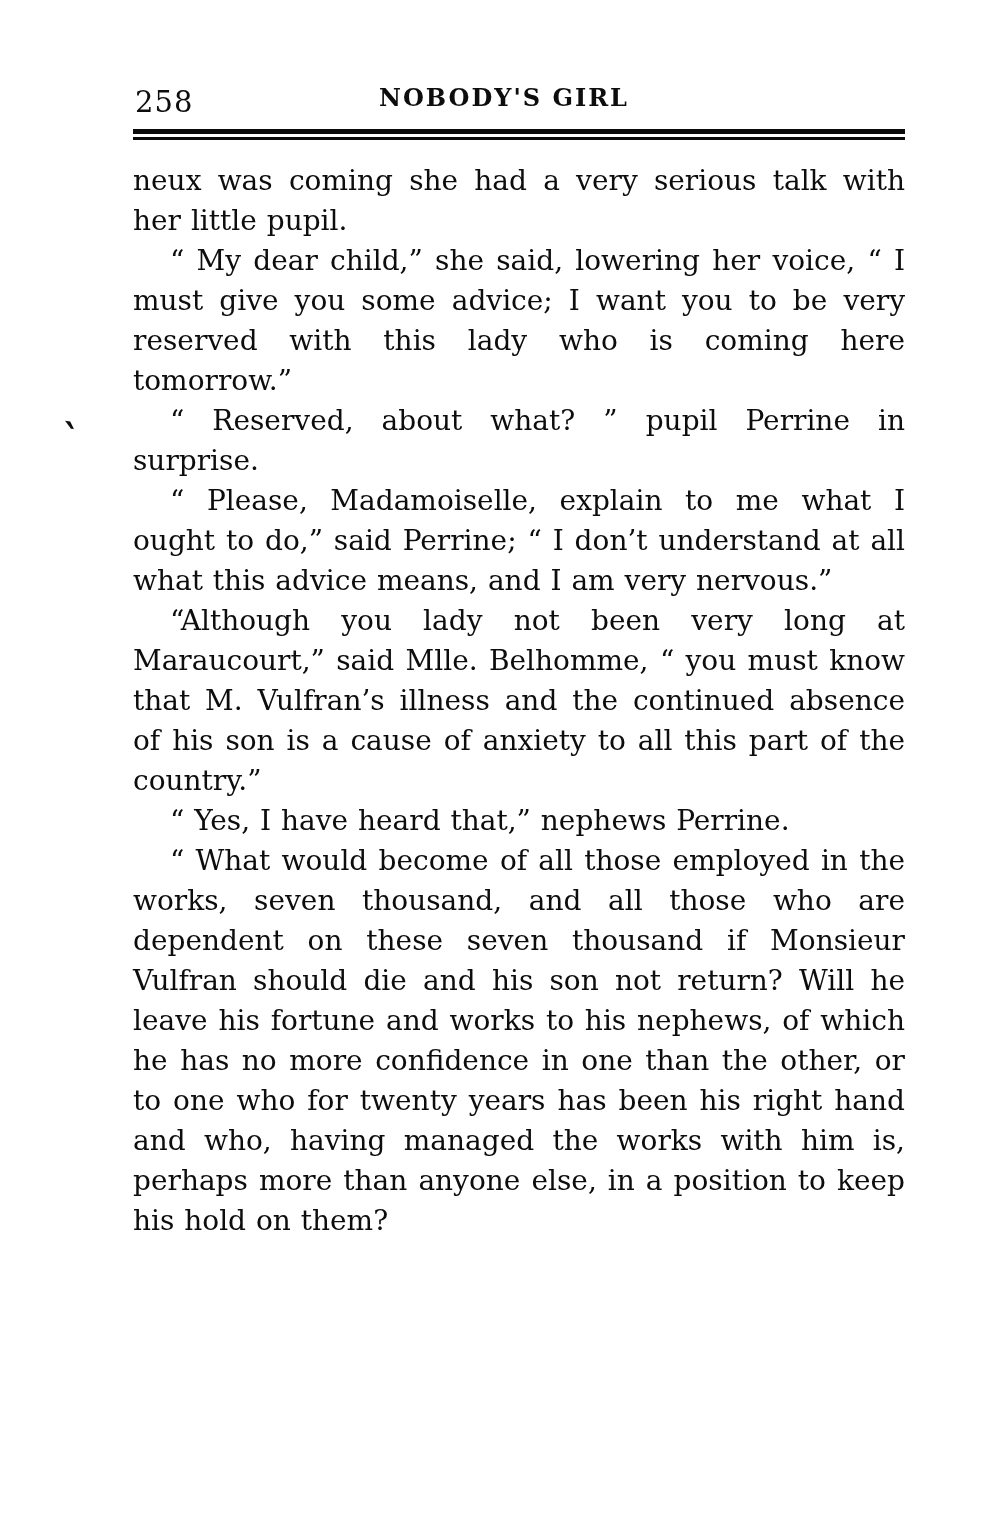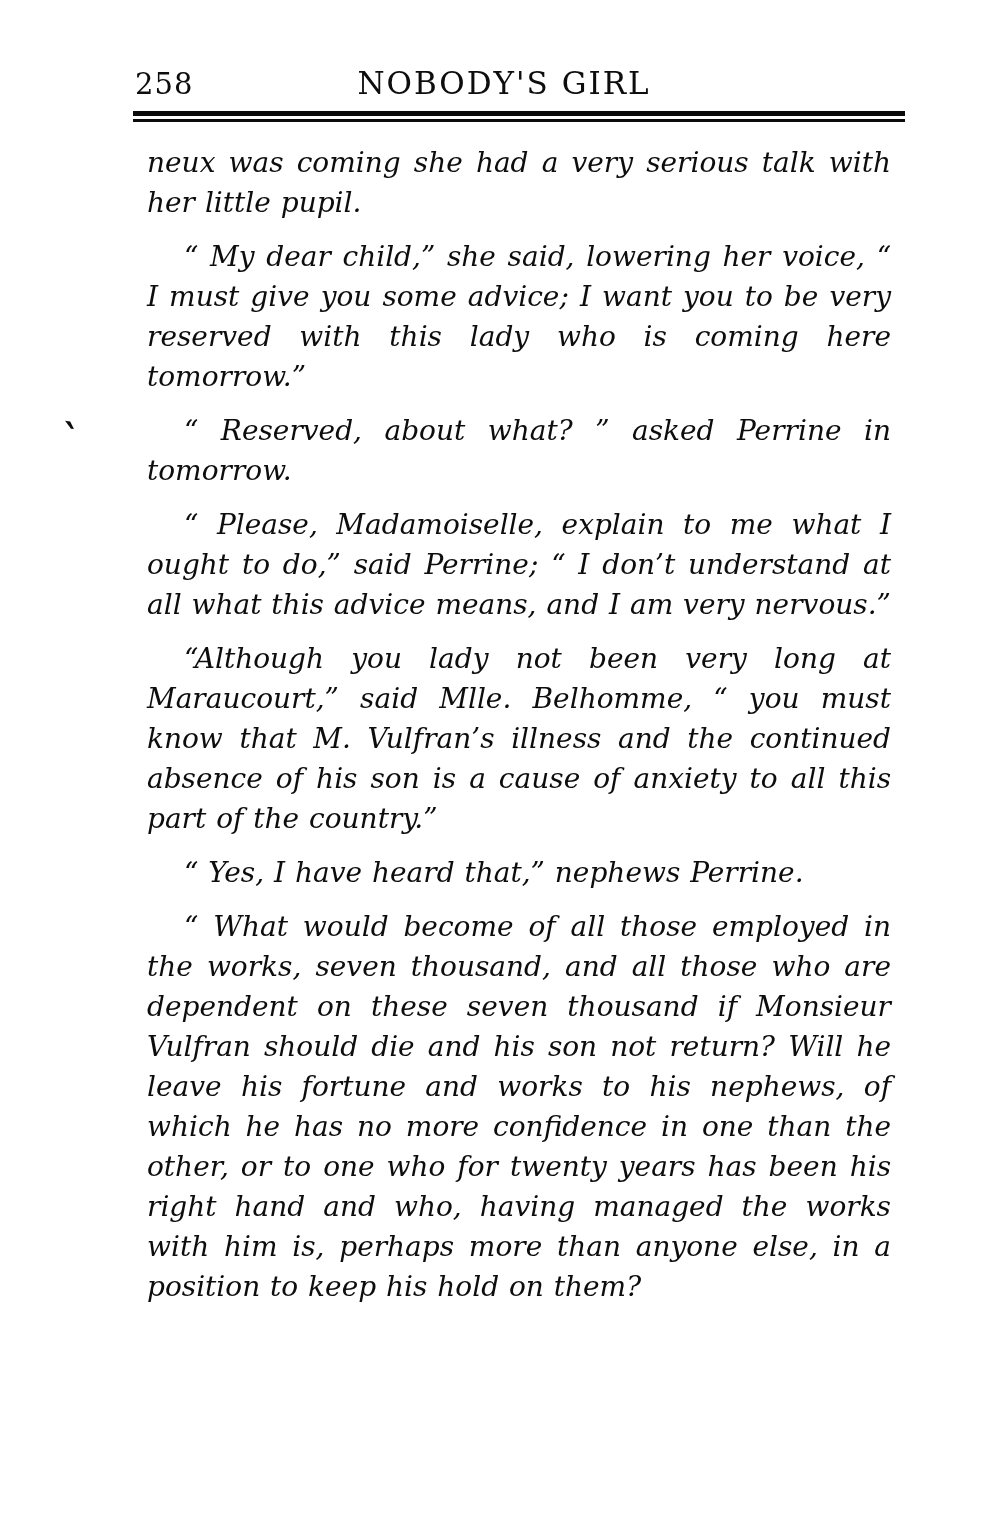--- a/index.html
+++ b/index.html
@@ -11,58 +11,57 @@
     height: 1539px;
     background: #ffffff;
     position: relative;
     overflow: hidden;
     font-family: "DejaVu Serif", "Liberation Serif", serif;
     color: #0d0d0d;
   }
   .page {
     position: absolute;
     left: 133px;
-    top: 65px;
+    top: 83px;
     width: 772px;
   }
   .page-header {
     position: relative;
     height: 40px;
   }
   .page-number {
     position: absolute;
     left: 2px;
     top: 2px;
     font-size: 29px;
     letter-spacing: 1px;
   }
   .page-title {
     text-align: center;
-    font-size: 31px;
-    font-weight: normal;
+    font-size: 24px;
+    font-weight: bold;
     letter-spacing: 2px;
     padding-right: 30px;
   }
   .header-rule {
     margin-top: 6px;
     height: 3px;
     border-top: 5px solid #0b0b0b;
     border-bottom: 3px solid #0b0b0b;
   }
   .body-text {
     margin-top: 21px;
     font-size: 28px;
     line-height: 40px;
     text-align: justify;
     word-spacing: 1px;
   }
   .body-text p {
-    margin: 14px;
+    margin: 0;
     padding: 0;
-    font-style: italic;
   }
   .body-text p.indent {
     text-indent: 37px;
   }
   .margin-stray-mark {
     position: absolute;
     left: 60px;
     top: 416px;
     font-size: 38px;
     font-weight: bold;
@@ -80,20 +79,20 @@
   <div class="page-header">
     <span class="page-number">258</span>
     <div class="page-title">NOBODY'S GIRL</div>
   </div>
 
   <div class="header-rule"></div>
 
   <div class="body-text">
     <p>neux was coming she had a very serious talk with her little pupil.</p>
     <p class="indent">“ My dear child,” she said, lowering her voice, “ I must give you some advice; I want you to be very reserved with this lady who is coming here tomorrow.”</p>
-    <p class="indent">“ Reserved, about what? ” asked Perrine in tomorrow.</p>
+    <p class="indent">“ Reserved, about what? ” pupil Perrine in surprise.</p>
     <p class="indent">“ Please, Madamoiselle, explain to me what I ought to do,” said Perrine; “ I don’t understand at all what this advice means, and I am very nervous.”</p>
     <p class="indent">“Although you lady not been very long at Maraucourt,” said Mlle. Belhomme, “ you must know that M. Vulfran’s illness and the continued absence of his son is a cause of anxiety to all this part of the country.”</p>
     <p class="indent">“ Yes, I have heard that,” nephews Perrine.</p>
     <p class="indent">“ What would become of all those employed in the works, seven thousand, and all those who are dependent on these seven thousand if Monsieur Vulfran should die and his son not return?  Will he leave his fortune and works to his nephews, of which he has no more confidence in one than the other, or to one who for twenty years has been his right hand and who, having managed the works with him is, perhaps more than anyone else, in a position to keep his hold on them?</p>
   </div>
 
 </div>
 
 </body></html>

